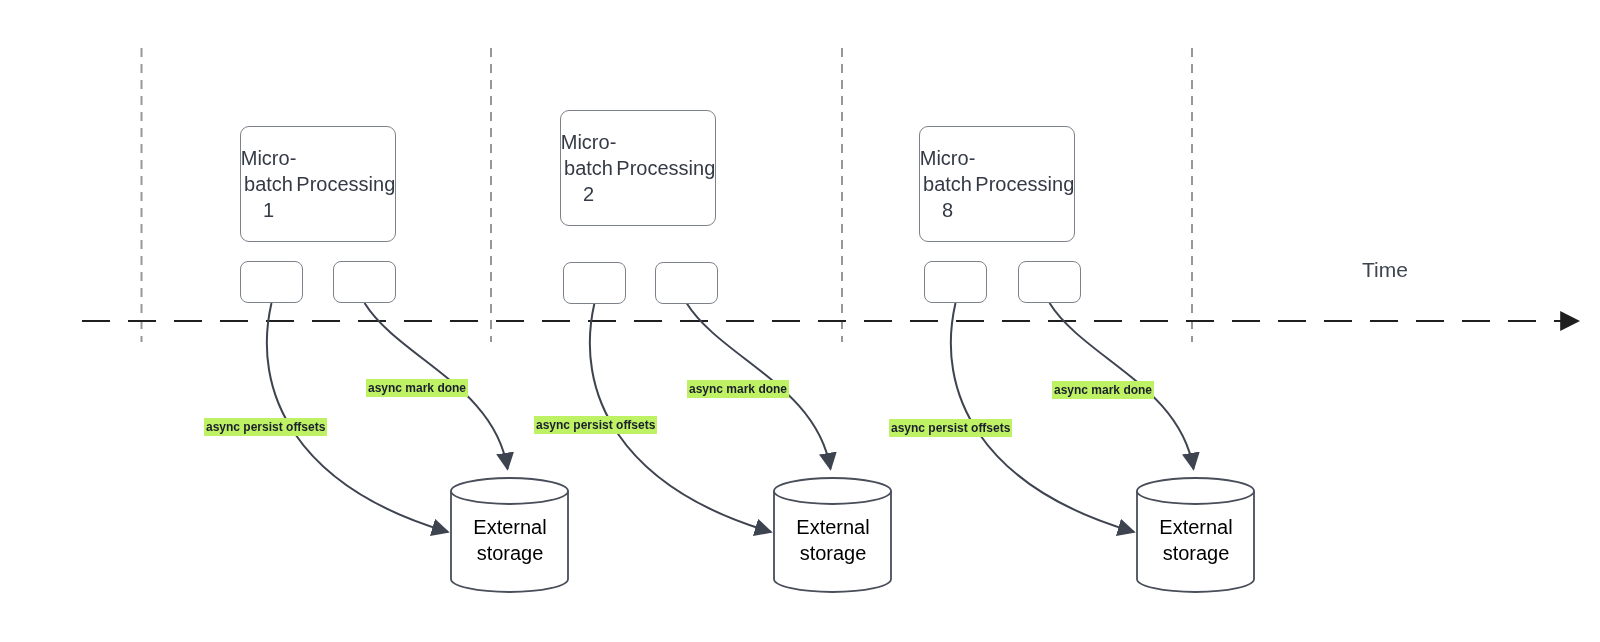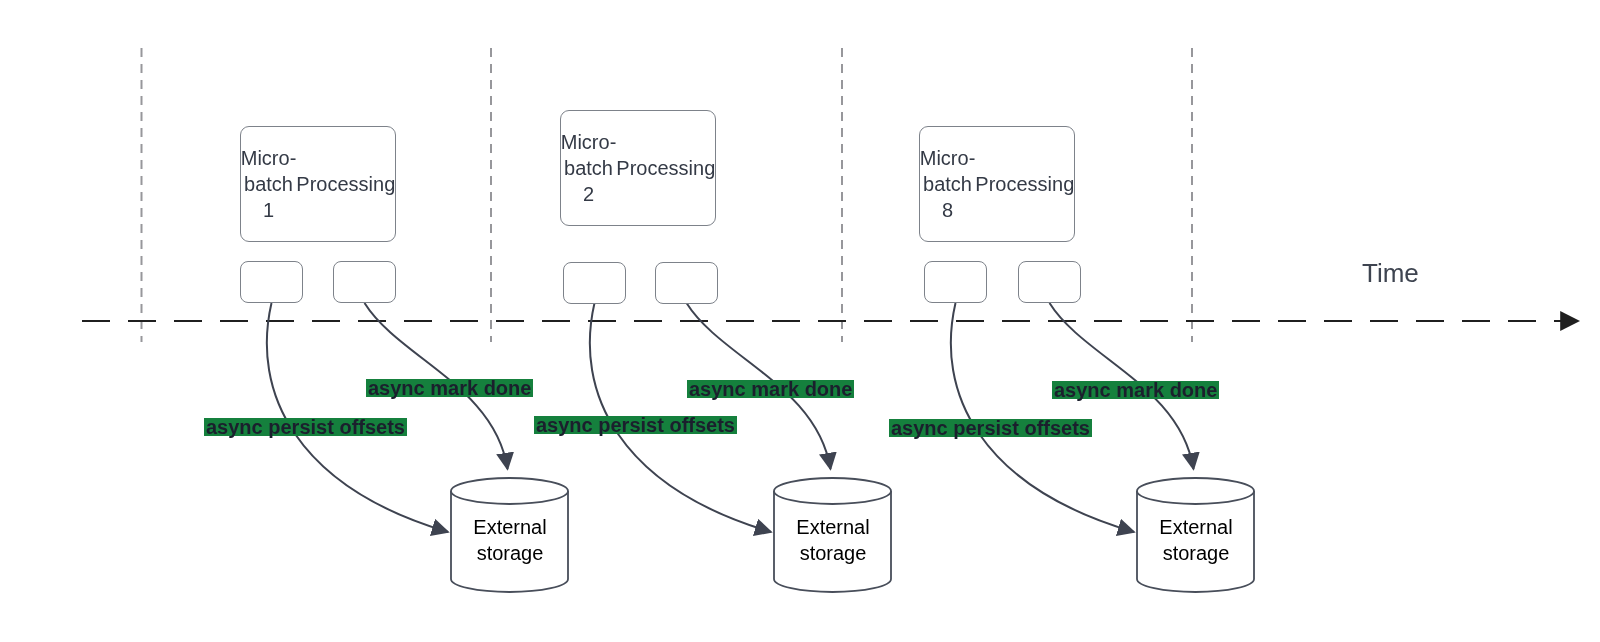--- a/index.html
+++ b/index.html
@@ -39,42 +39,42 @@
     position: absolute;
     width: 63px;
     height: 42px;
     border: 1.6px solid #7d828a;
     border-radius: 8px;
     background: #ffffff;
     box-sizing: border-box;
   }
   .arrow-label {
     position: absolute;
-    font-size: 20px;
+    font-size: 12px;
     font-weight: bold;
     color: #1b1f2d;
     white-space: nowrap;
-    background: #15803d;
+    background: #bef264;
     padding: 0 2px;
     line-height: 18px;
   }
   .storage-label {
     position: absolute;
     width: 120px;
     text-align: center;
     color: #000000;
     font-size: 20px;
     line-height: 26px;
   }
   .time-label {
     position: absolute;
     left: 1362px;
     top: 258px;
     color: #3e4450;
-    font-size: 26px;
+    font-size: 21px;
     white-space: nowrap;
   }
   
   #box-1 { left: 240px; top: 126px; }
   #box-2 { left: 560px; top: 110px; text-align: center; }
   #box-3 { left: 919px; top: 126px; }
   
   #mini-1a { left: 240px; top: 261px; }
   #mini-1b { left: 333px; top: 261px; }
   #mini-2a { left: 563px; top: 262px; }

